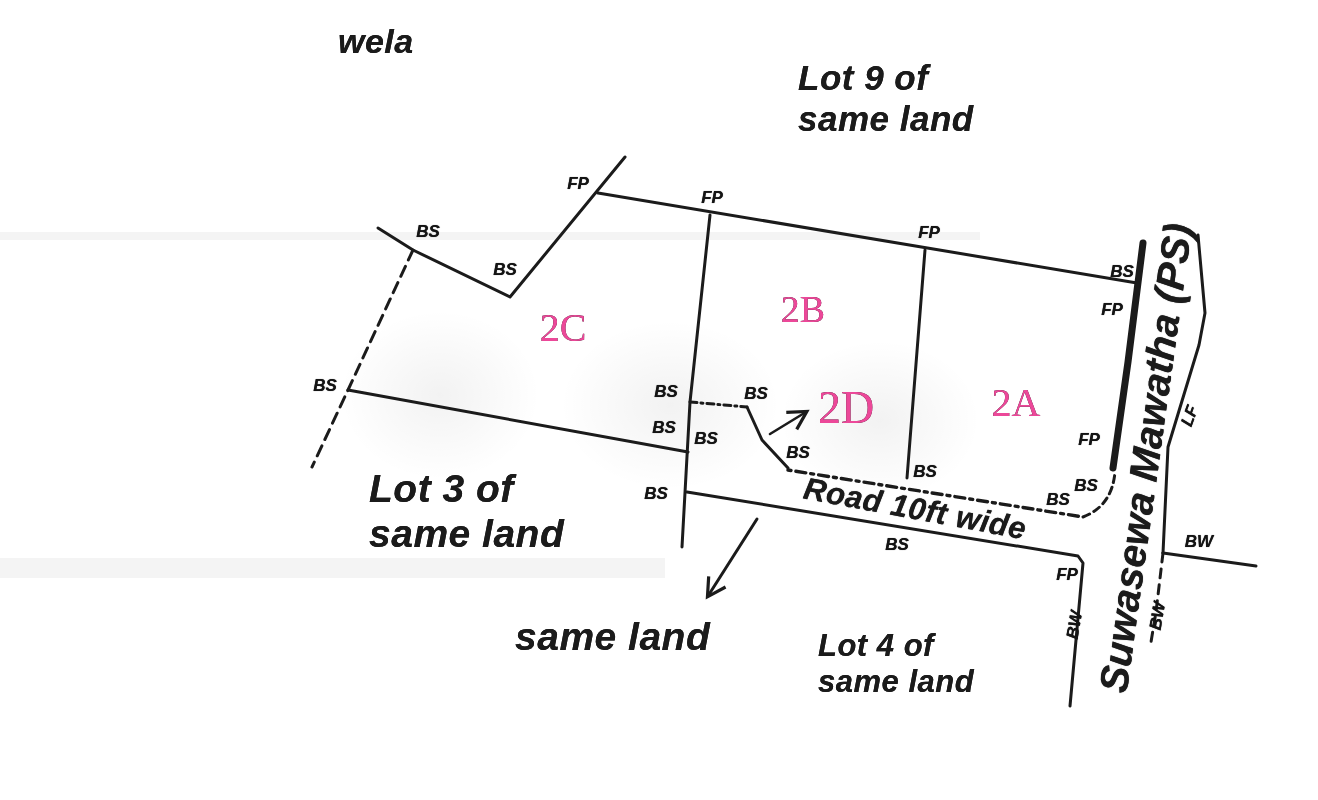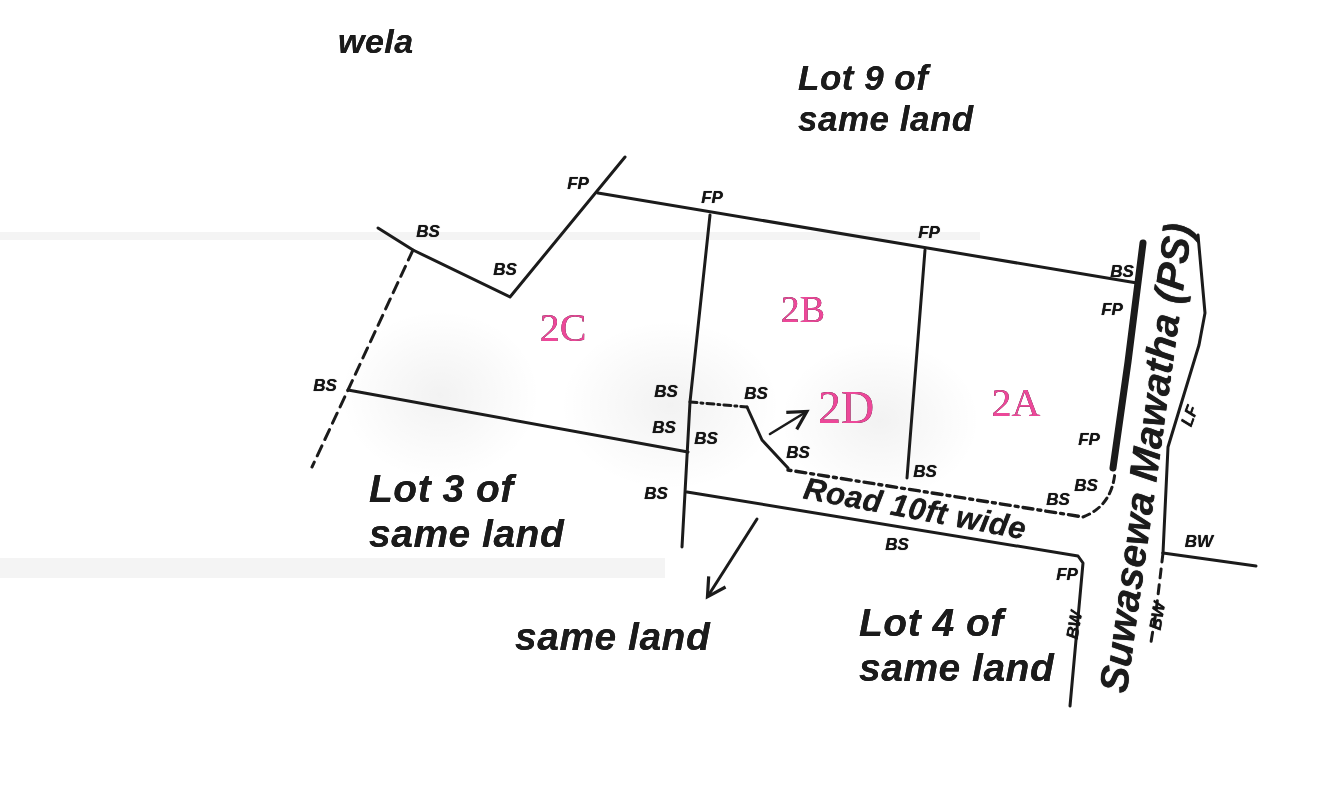--- a/index.html
+++ b/index.html
@@ -102,21 +102,21 @@
         <span class="region-line">Lot 9 of</span>
         <span class="region-line">same land</span>
       </div>
       <div class="region-label" style="left: 369px; top: 466px; font-size: 39px;">
         <span class="region-line">Lot 3 of</span>
         <span class="region-line">same land</span>
       </div>
       <div class="region-label" style="left: 515px; top: 614px; font-size: 39px;">
         <span class="region-line">same land</span>
       </div>
-      <div class="region-label" style="left: 818px; top: 600px; font-size: 39px; margin-left: 41px;">
+      <div class="region-label" style="left: 818px; top: 628px; font-size: 31px;">
         <span class="region-line">Lot 4 of</span>
         <span class="region-line">same land</span>
       </div>
       <div class="parcel-label" style="left: 563px; top: 327px; font-size: 40px;">2C</div>
       <div class="parcel-label" style="left: 803px; top: 309px; font-size: 38px;">2B</div>
       <div class="parcel-label" style="left: 1016px; top: 402px; font-size: 40px;">2A</div>
       <div class="parcel-label" style="left: 846px; top: 407px; font-size: 46px;">2D</div>
       <span class="marker" style="left: 428px; top: 232px; transform: translate(-50%, -50%) rotate(0deg);">BS</span>
       <span class="marker" style="left: 505px; top: 270px; transform: translate(-50%, -50%) rotate(0deg);">BS</span>
       <span class="marker" style="left: 325px; top: 386px; transform: translate(-50%, -50%) rotate(0deg);">BS</span>

